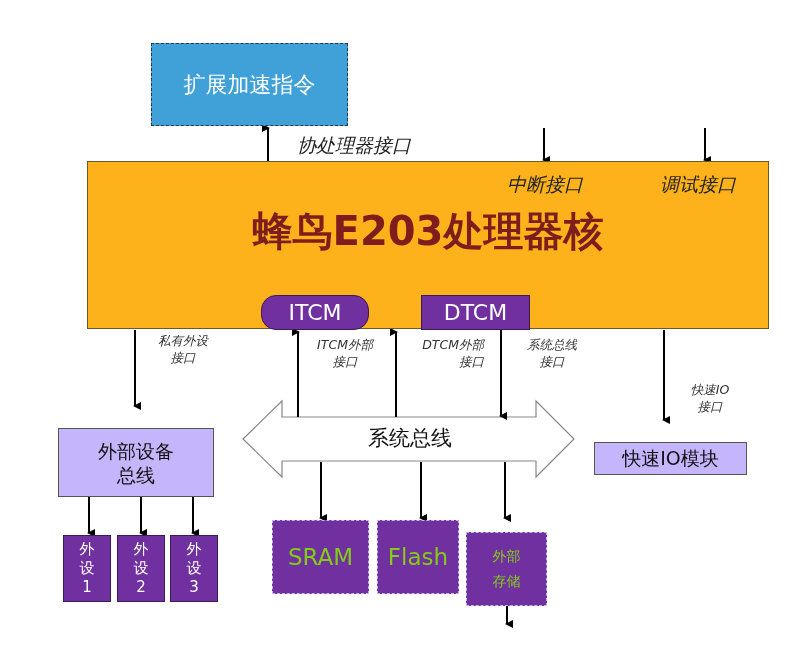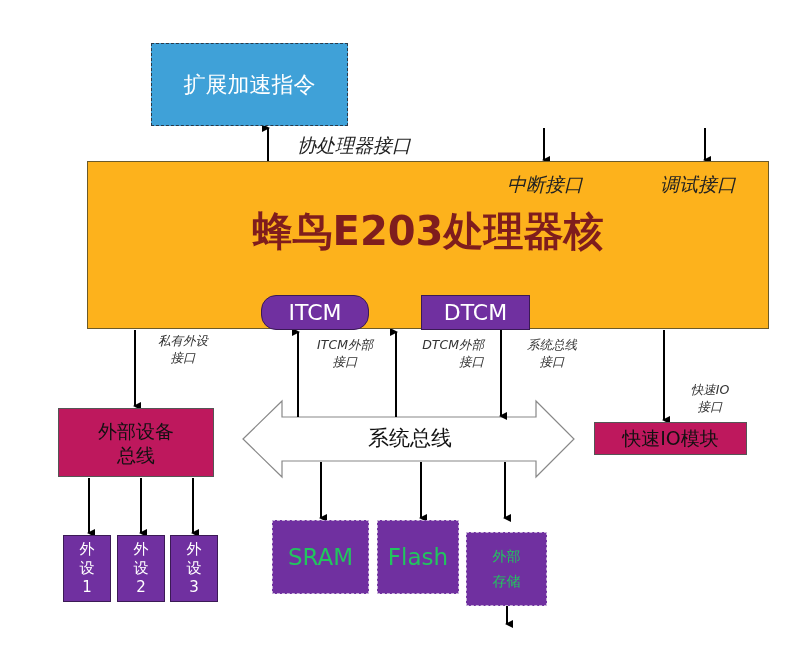--- a/index.html
+++ b/index.html
@@ -9,24 +9,24 @@
   .center { display: flex; align-items: center; justify-content: center; text-align: center; }
   #ext-accel { left: 151px; top: 43px; width: 197px; height: 83px; background: #3fa1d8;
                border: 1px dashed #2a3a4a; color: #fff; font-size: 22px; }
   #core { left: 87px; top: 161px; width: 682px; height: 168px; background: #fdb21c;
           border: 1px solid #6b5a2a; }
   #core-title { left: 87px; top: 196px; width: 682px; height: 70px; color: #7f1d1d;
                 font-size: 40px; font-weight: bold; }
   .iface-it { color: #222; font-style: italic; font-size: 19px; font-family: Liberation Serif, serif; }
   .small-it { color: #333; font-style: italic; font-size: 12.5px; line-height: 17px; }
   .purple { background: #7030a0; color: #fff; border: 1px solid #3b1a55; }
-  .purple-dash { background: #7030a0; color: #22c55e; border: 1px dashed #c9b5da; }
+  .purple-dash { background: #7030a0; color: #84cc16; border: 1px dashed #c9b5da; }
   #itcm { left: 261px; top: 295px; width: 108px; height: 35px; font-size: 22px; border-radius: 15px; }
   #dtcm { left: 381px; top: 295px; width: 109px; height: 35px; font-size: 22px; margin-left: 40px; }
-  .whitebox { background: #be185d; border: 1px solid #555; color: #111; }
+  .whitebox { background: #c4b5fd; border: 1px solid #555; color: #111; margin-top: 20px; }
   #ext-bus { left: 58px; top: 408px; width: 156px; height: 69px; font-size: 19px; line-height: 24px; }
   #fast-io-box { left: 594px; top: 422px; width: 153px; height: 33px; font-size: 19px; }
   .periph { width: 48px; height: 67px; font-size: 15px; line-height: 19px; }
   #sram { left: 272px; top: 520px; width: 97px; height: 74px; font-size: 23px; }
   #flash { left: 377px; top: 520px; width: 82px; height: 74px; font-size: 23px; }
   #extmem { left: 466px; top: 520px; width: 81px; height: 74px; font-size: 14px; line-height: 25px; margin-top: 12px; }
   #busSvg { left: 0; top: 0; width: 810px; height: 651px; }
   #bus-label { left: 300px; top: 423px; width: 220px; height: 30px; font-size: 21px; color: #111; }
 </style>
 </head>

